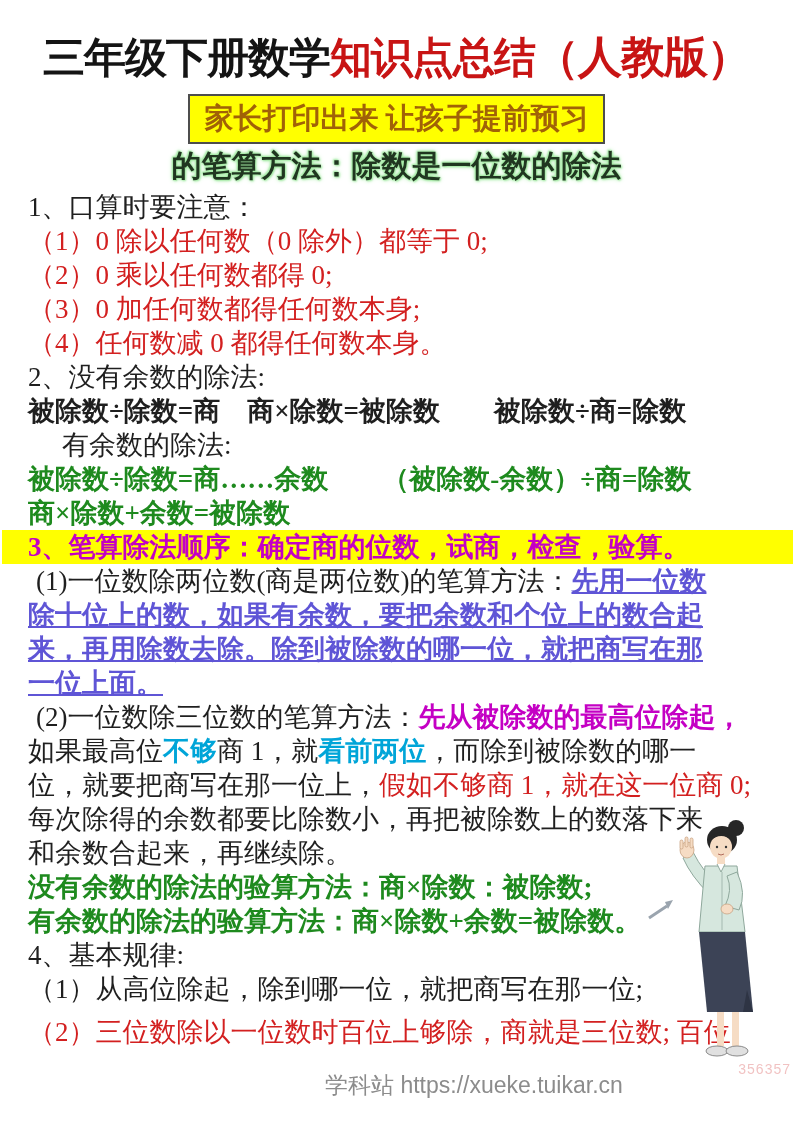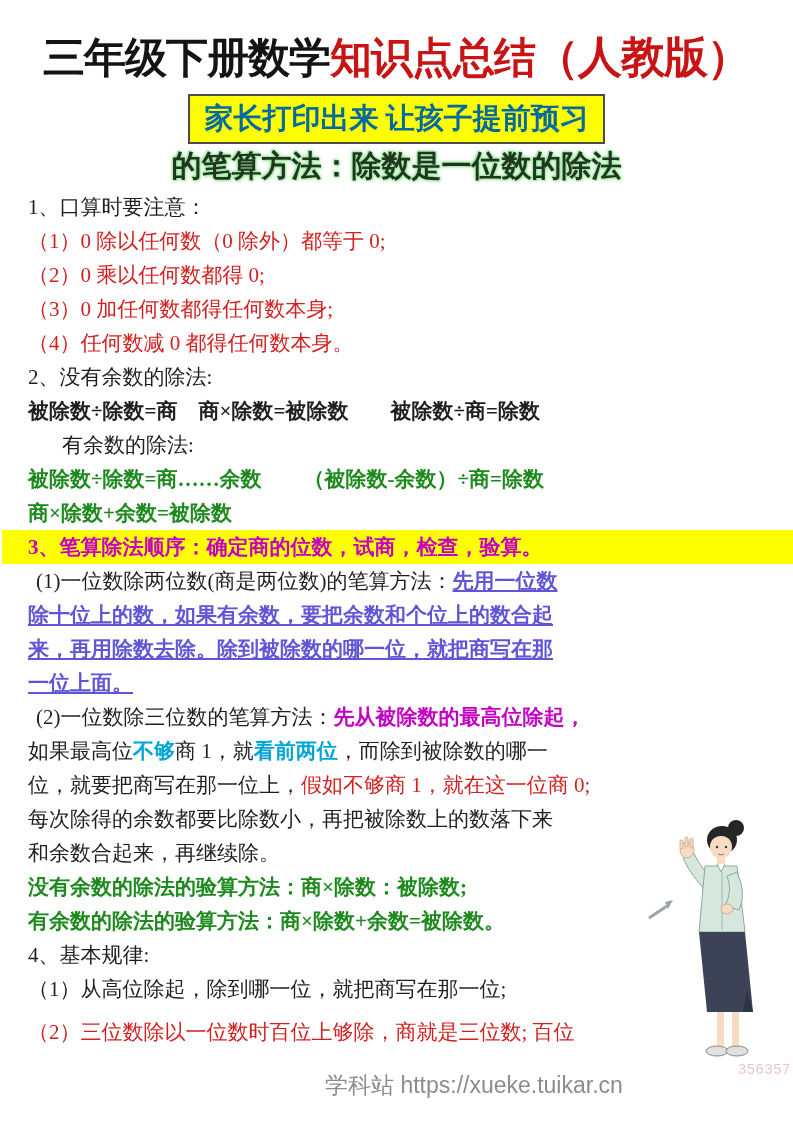--- a/index.html
+++ b/index.html
@@ -12,30 +12,30 @@
     position:absolute;top:28px;left:0;width:100%;text-align:center;
     font-weight:900;font-size:42px;letter-spacing:-1px;white-space:nowrap;
     font-family:"DejaVu Serif","Liberation Serif",serif;
   }
   .title-black{color:#141414;}
   .title-red{color:#c81414;}
   .title-edition{color:#c81414;font-size:44px;}
   .banner-wrap{position:absolute;top:94px;left:0;width:100%;text-align:center;}
   .banner{
     display:inline-block;background:#ffff00;border:2px solid #4d4d4d;
-    color:#0369a1;font-weight:bold;font-size:29px;padding:3px 14px;white-space:nowrap;
+    color:#a16207;font-weight:bold;font-size:29px;padding:3px 14px;white-space:nowrap;
   }
   .section-title{
     position:absolute;top:146px;left:0;width:100%;text-align:center;
     font-size:30px;font-weight:bold;color:#203620;white-space:nowrap;
     text-shadow:0 0 5px #9fe89f,0 0 2px #b9f0b9,1px 1px 2px #9fe89f,-1px -1px 2px #9fe89f;
   }
   
   .content{position:absolute;top:190px;left:28px;width:760px;}
-  .line{height:34px;line-height:34px;font-size:21px;white-space:nowrap;}
+  .line{height:34px;line-height:34px;font-size:27px;white-space:nowrap;}
   .line.indent{padding-left:34px;}
   .line.p-indent{padding-left:8px;}
   .line.gap-top{margin-top:9px;}
   .line.highlight{background:#ffff00;margin-left:-26px;padding-left:26px;width:768px;}
   .seg.black{color:#1f1f1f;}
   .seg.bold-black{color:#1f1f1f;font-weight:bold;}
   .seg.red{color:#d32020;}
   .seg.green{color:#1e8a1e;font-weight:bold;}
   .seg.blue{color:#5f55d6;font-weight:bold;text-decoration:underline;}
   .seg.cyan{color:#00a5d8;font-weight:bold;}

